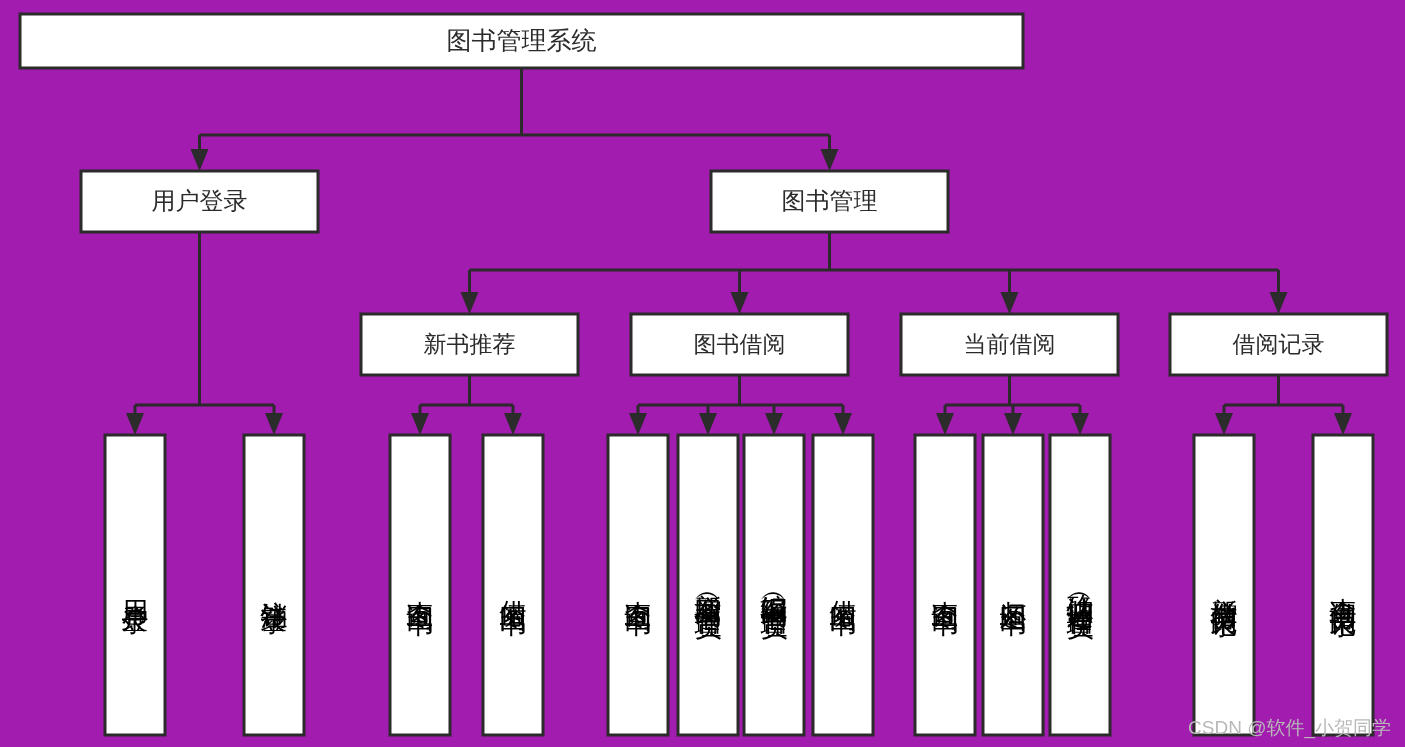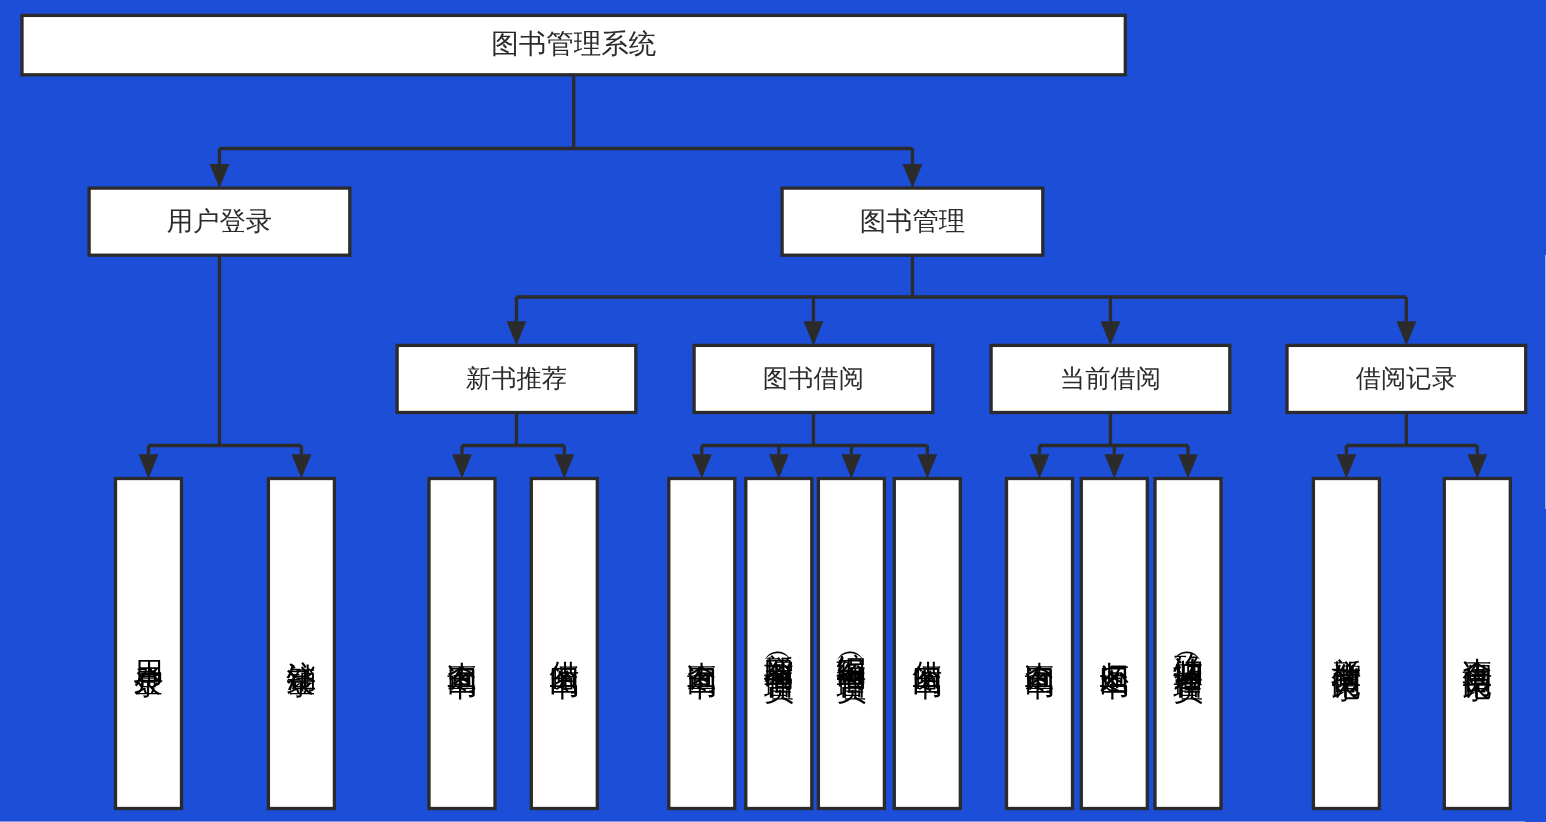--- a/index.html
+++ b/index.html
@@ -7,21 +7,21 @@
     padding: 0;
     background: #ffffff;
   }
   body {
     font-family: "Liberation Sans", "DejaVu Sans", sans-serif;
   }
   #diagram-root {
     position: relative;
     width: 1405px;
     height: 747px;
-    background: #1d4ed8;
+    background: #a21caf;
     overflow: hidden;
   }
   svg.canvas {
     position: absolute;
     left: 0;
     top: 0;
     width: 1405px;
     height: 747px;
   }
   .node-box {
@@ -227,13 +227,14 @@
             </div></foreignObject>
         </g>
         <g>
           <rect x="1313" y="435" width="60" height="300" class="node-box"></rect>
           <foreignObject x="1314" y="437" width="58" height="296"><div xmlns="http://www.w3.org/1999/xhtml" style="width: 100%; height: 100%; display: flex; align-items: center; justify-content: center;">
               <span class="leaf-text">查询借阅记录</span>
             </div></foreignObject>
         </g>
       </g>
   </svg>
+  <div class="watermark">CSDN @软件_小贺同学</div>
 </div>
 
 </body></html>

